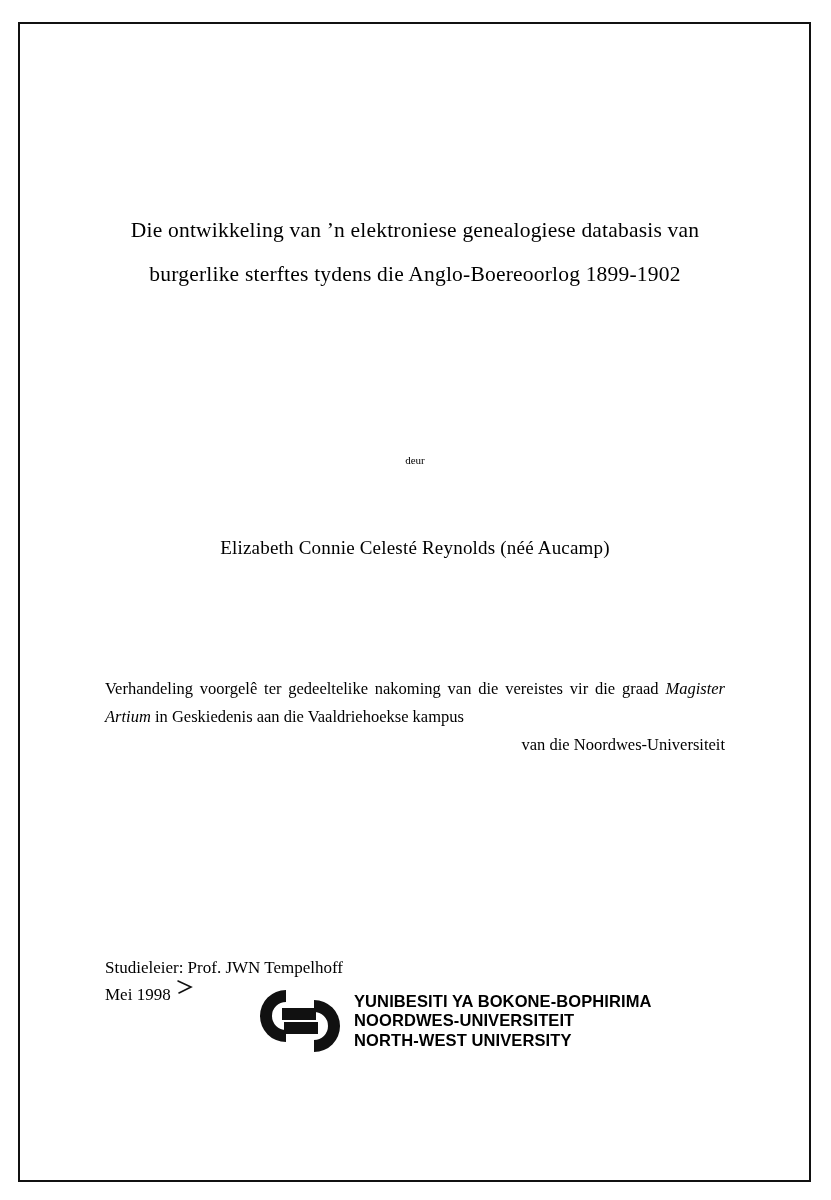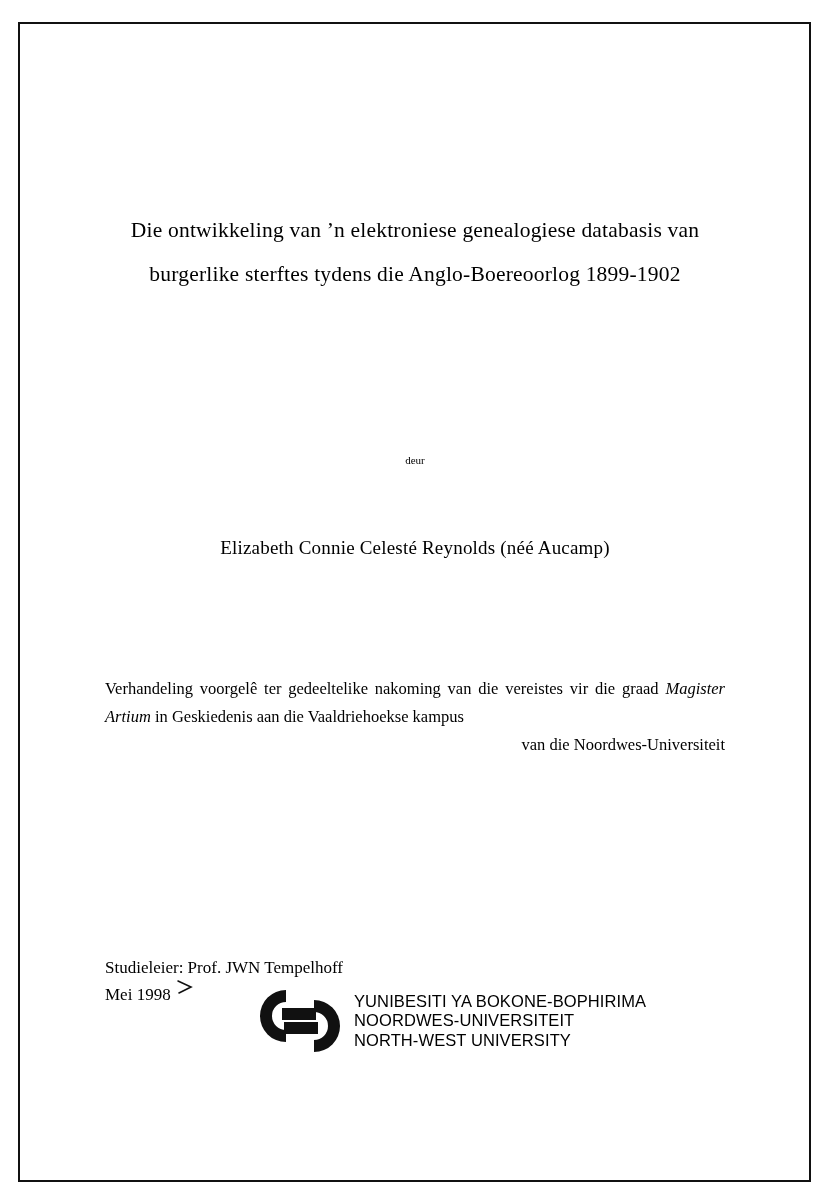--- a/index.html
+++ b/index.html
@@ -136,21 +136,21 @@
     align-items: center;
   }
   .logo-mark {
     width: 96px;
     height: 74px;
     flex: 0 0 auto;
   }
   .logo-text {
     margin-left: 6px;
     font-family: "Liberation Sans", sans-serif;
-    font-weight: normal;
+    font-weight: bold;
     font-size: 16.5px;
     line-height: 19.5px;
     letter-spacing: 0.1px;
     white-space: nowrap;
   }
   .logo-text span {
     display: block;
   }
 </style>
 </head>

